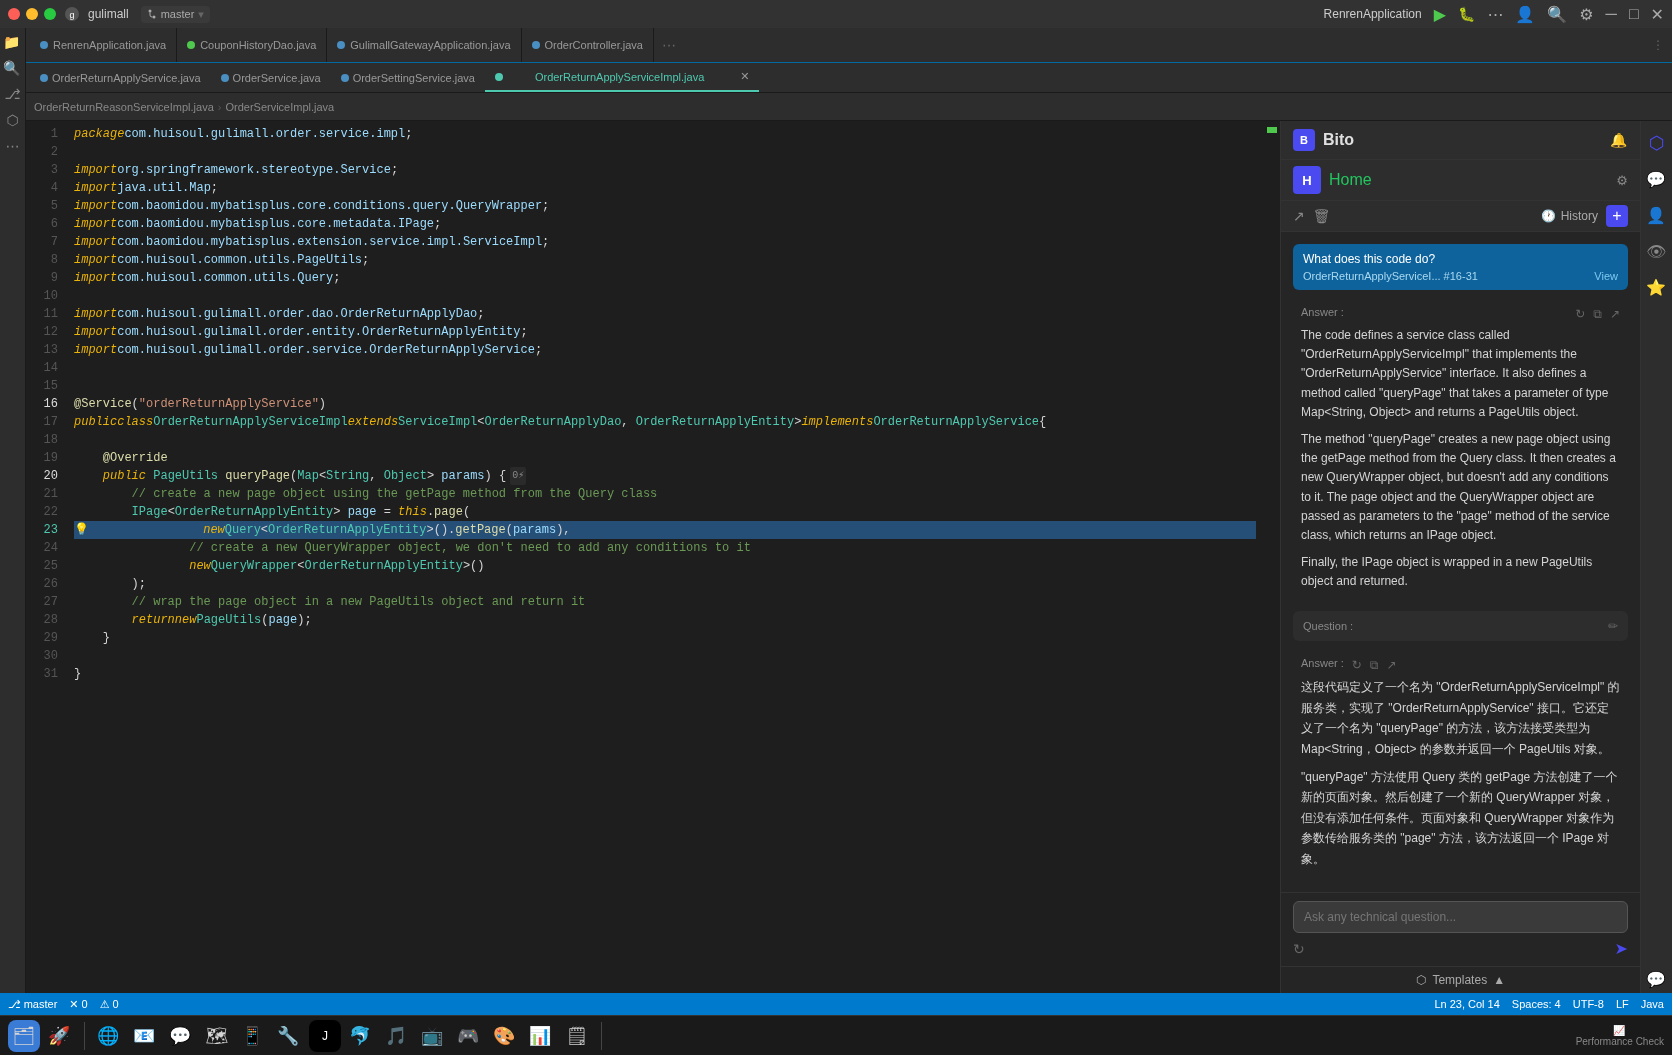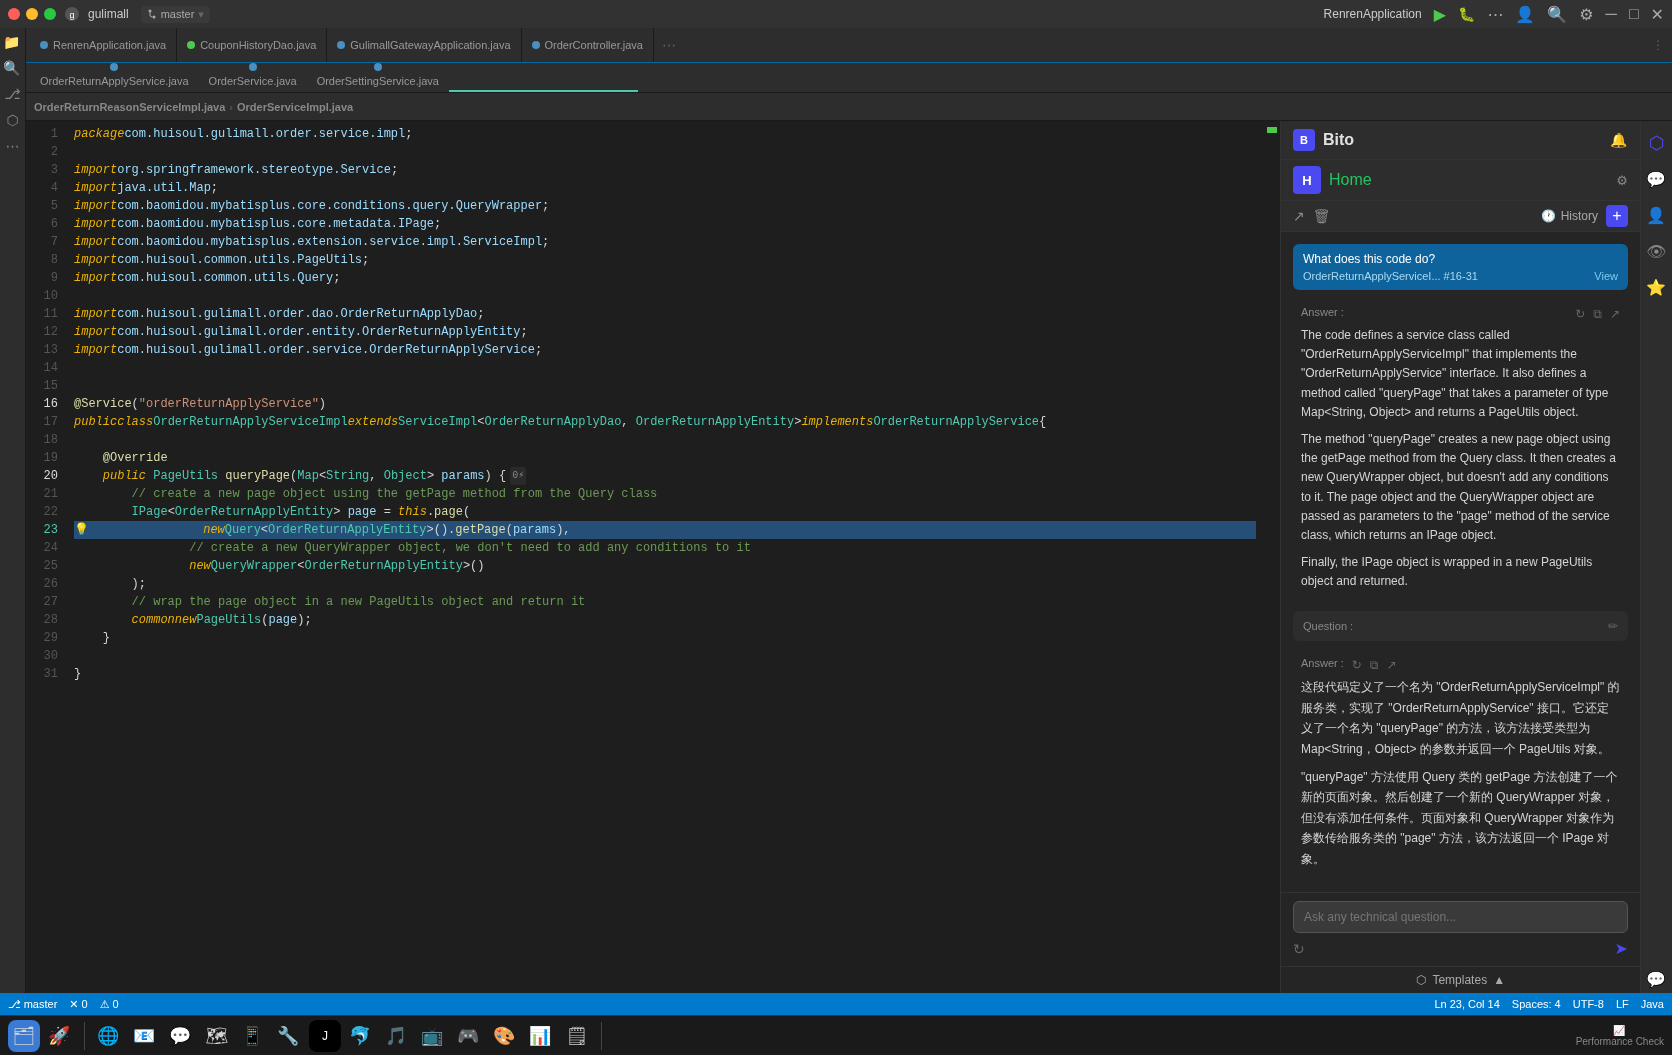--- a/index.html
+++ b/index.html
@@ -70,39 +70,37 @@
       padding-left: 4px;
     }
     .tab2 {
       display: flex; align-items: center; gap: 4px;
       padding: 0 10px;
       height: 100%;
       font-size: 11px;
       color: #999;
       cursor: pointer;
       white-space: nowrap;
-      flex-direction: column;
     }
     .tab2.active {
       color: #4ec9b0;
       border-bottom: 2px solid #4ec9b0;
       gap: 32px;
     }
 
     
     #breadcrumb-row {
       display: flex; align-items: center;
       background: #2d2d2d;
       height: 28px;
       border-bottom: 1px solid #1a1a1a;
       padding: 0 8px;
       font-size: 11px;
       color: #888;
       gap: 4px;
-      font-weight: bold;
     }
     #code-content {
       flex: 1;
       overflow: hidden;
       display: flex;
     }
     #line-numbers {
       width: 40px;
       background: #1e1e1e;
       padding: 0 8px;
@@ -577,21 +575,21 @@
               <div class="code-line"><span>&nbsp;&nbsp;&nbsp;&nbsp;&nbsp;&nbsp;&nbsp;&nbsp;</span><span class="cmt">// create a new page object using the getPage method from the Query class</span></div>
               <div class="code-line"><span>&nbsp;&nbsp;&nbsp;&nbsp;&nbsp;&nbsp;&nbsp;&nbsp;</span><span class="cls">IPage</span><span>&lt;</span><span class="cls">OrderReturnApplyEntity</span><span>&gt; </span><span class="var">page</span><span> = </span><span class="kw">this</span><span>.</span><span class="fn">page</span><span>(</span></div>
               <div class="code-line highlighted">
                 <span style="width:14px;display:inline-block;color:#ffcc00;">💡</span>
                 <span>&nbsp;&nbsp;&nbsp;&nbsp;&nbsp;&nbsp;&nbsp;&nbsp;&nbsp;&nbsp;&nbsp;&nbsp;&nbsp;&nbsp;&nbsp;&nbsp;</span><span class="kw">new</span> <span class="cls">Query</span><span>&lt;</span><span class="cls">OrderReturnApplyEntity</span><span>&gt;().</span><span class="fn">getPage</span><span>(</span><span class="var">params</span><span>),</span>
               </div>
               <div class="code-line"><span>&nbsp;&nbsp;&nbsp;&nbsp;&nbsp;&nbsp;&nbsp;&nbsp;&nbsp;&nbsp;&nbsp;&nbsp;&nbsp;&nbsp;&nbsp;&nbsp;</span><span class="cmt">// create a new QueryWrapper object, we don't need to add any conditions to it</span></div>
               <div class="code-line"><span>&nbsp;&nbsp;&nbsp;&nbsp;&nbsp;&nbsp;&nbsp;&nbsp;&nbsp;&nbsp;&nbsp;&nbsp;&nbsp;&nbsp;&nbsp;&nbsp;</span><span class="kw">new</span> <span class="cls">QueryWrapper</span><span>&lt;</span><span class="cls">OrderReturnApplyEntity</span><span>&gt;()</span></div>
               <div class="code-line"><span>&nbsp;&nbsp;&nbsp;&nbsp;&nbsp;&nbsp;&nbsp;&nbsp;</span><span>);</span></div>
               <div class="code-line"><span>&nbsp;&nbsp;&nbsp;&nbsp;&nbsp;&nbsp;&nbsp;&nbsp;</span><span class="cmt">// wrap the page object in a new PageUtils object and return it</span></div>
-              <div class="code-line"><span>&nbsp;&nbsp;&nbsp;&nbsp;&nbsp;&nbsp;&nbsp;&nbsp;</span><span class="kw">common</span> <span class="kw">new</span> <span class="cls">PageUtils</span><span>(</span><span class="var">page</span><span>);</span></div>
+              <div class="code-line"><span>&nbsp;&nbsp;&nbsp;&nbsp;&nbsp;&nbsp;&nbsp;&nbsp;</span><span class="kw">return</span> <span class="kw">new</span> <span class="cls">PageUtils</span><span>(</span><span class="var">page</span><span>);</span></div>
               <div class="code-line"><span>&nbsp;&nbsp;&nbsp;&nbsp;</span><span>}</span></div>
               <div class="code-line">&nbsp;</div>
               <div class="code-line"><span>}</span></div>
             </div>
 
             <div style="width:16px;background:#1e1e1e;display:flex;flex-direction:column;padding-top:4px;">
               <div style="width:10px;height:6px;background:#4ec94e;margin:2px auto;"></div>
             </div>
           </div>
         </div>

